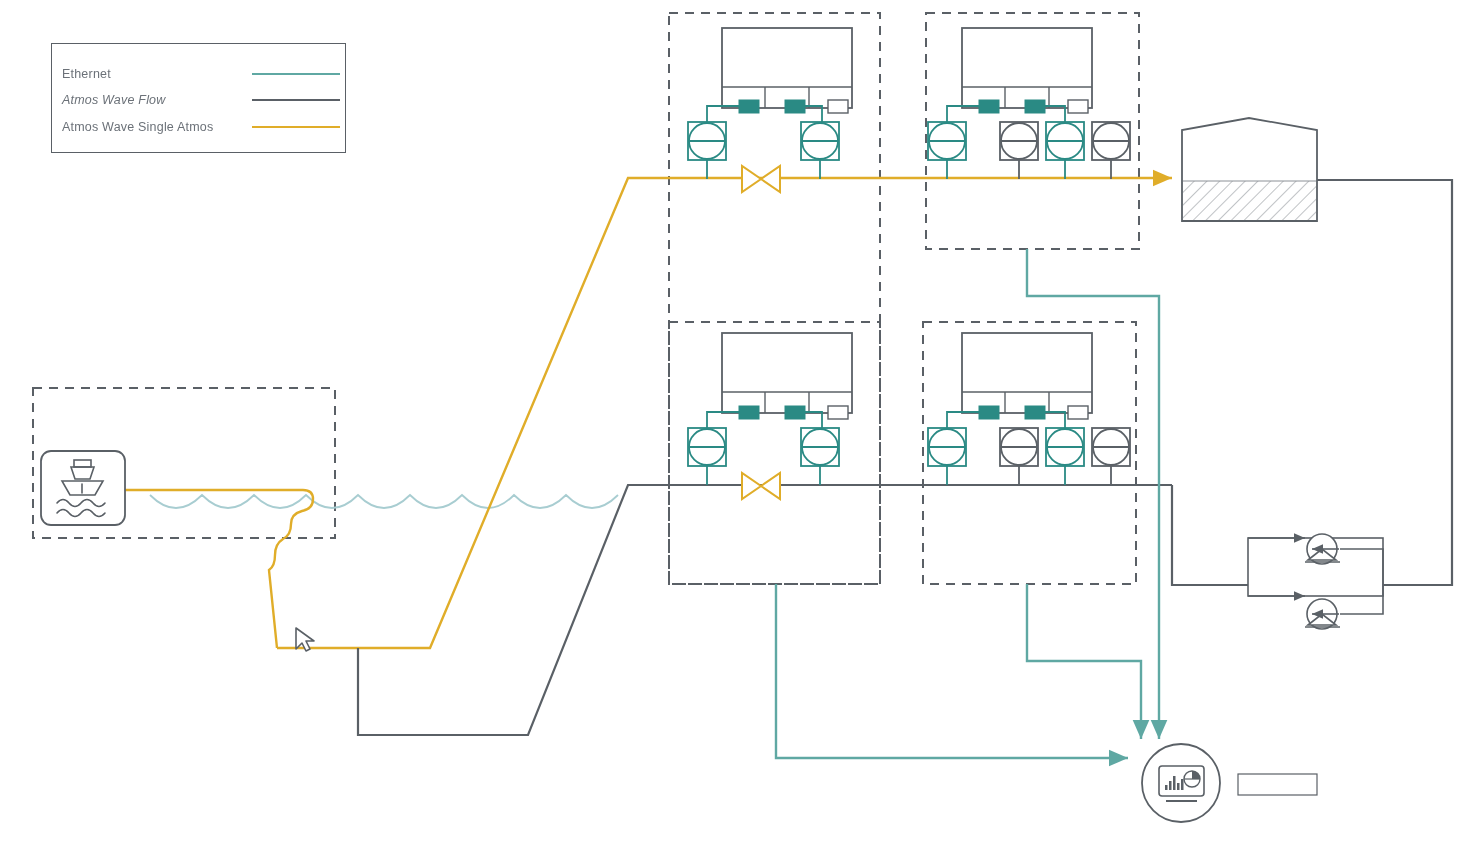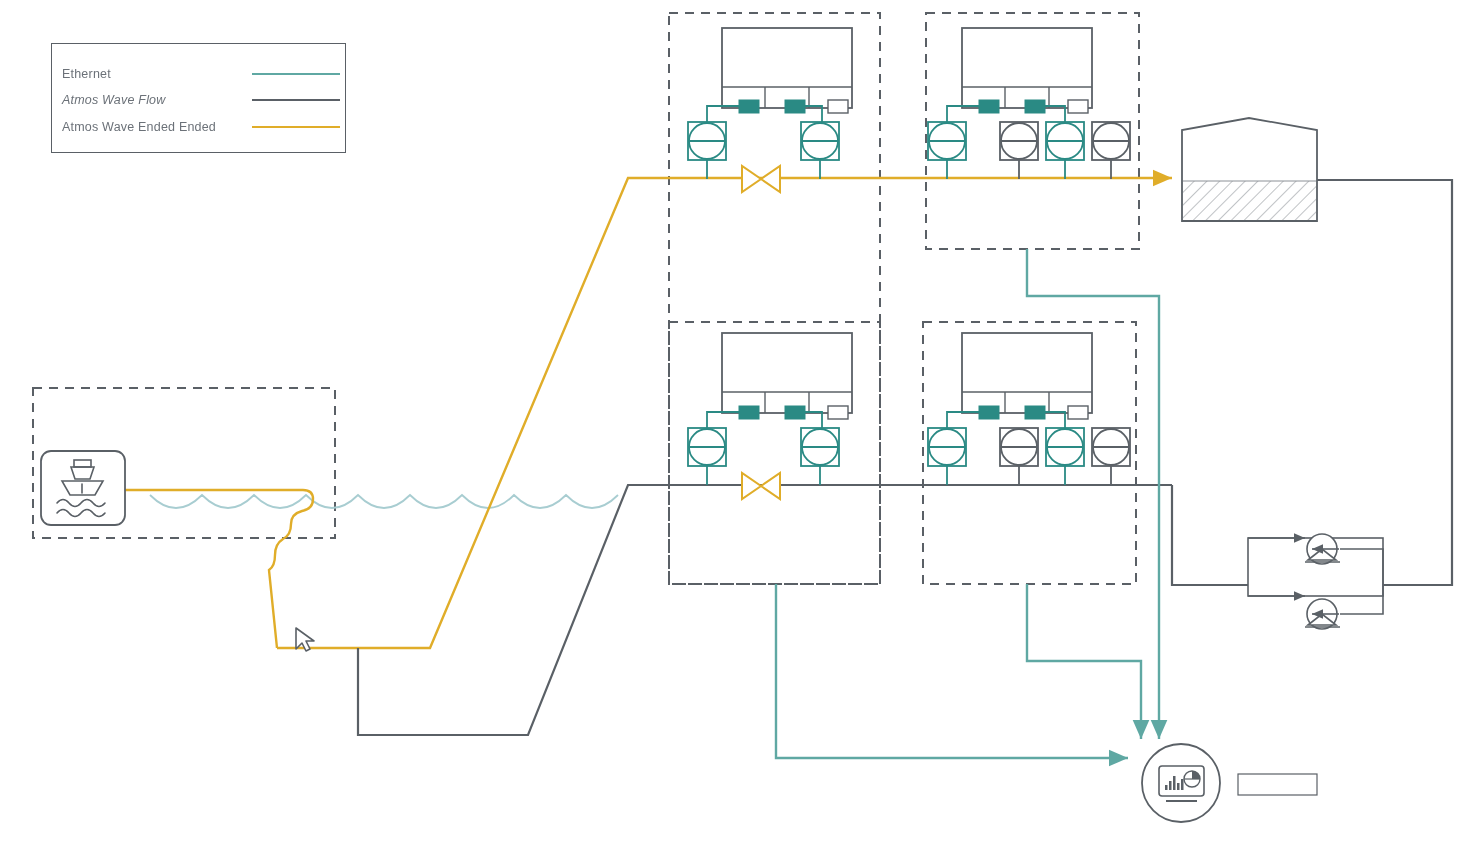--- a/index.html
+++ b/index.html
@@ -318,18 +318,18 @@
   <div class="legend-box">
     <div class="legend-row lr1">
       <span class="legend-label">Ethernet</span>
       <span class="legend-swatch" style="border-top-color:#5fa8a3"></span>
     </div>
     <div class="legend-row lr2">
       <span class="legend-label">Atmos Wave Flow</span>
       <span class="legend-swatch" style="border-top-color:#5a6066"></span>
     </div>
     <div class="legend-row lr3">
-      <span class="legend-label">Atmos Wave Ended Ended</span>
+      <span class="legend-label">Atmos Wave Single Atmos</span>
       <span class="legend-swatch" style="border-top-color:#e0ad29"></span>
     </div>
   </div>
 
 </div>
 
 </body></html>

